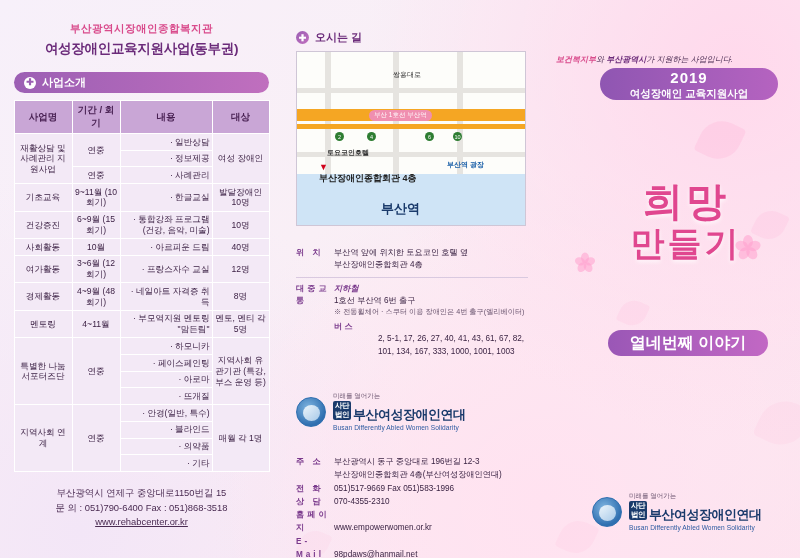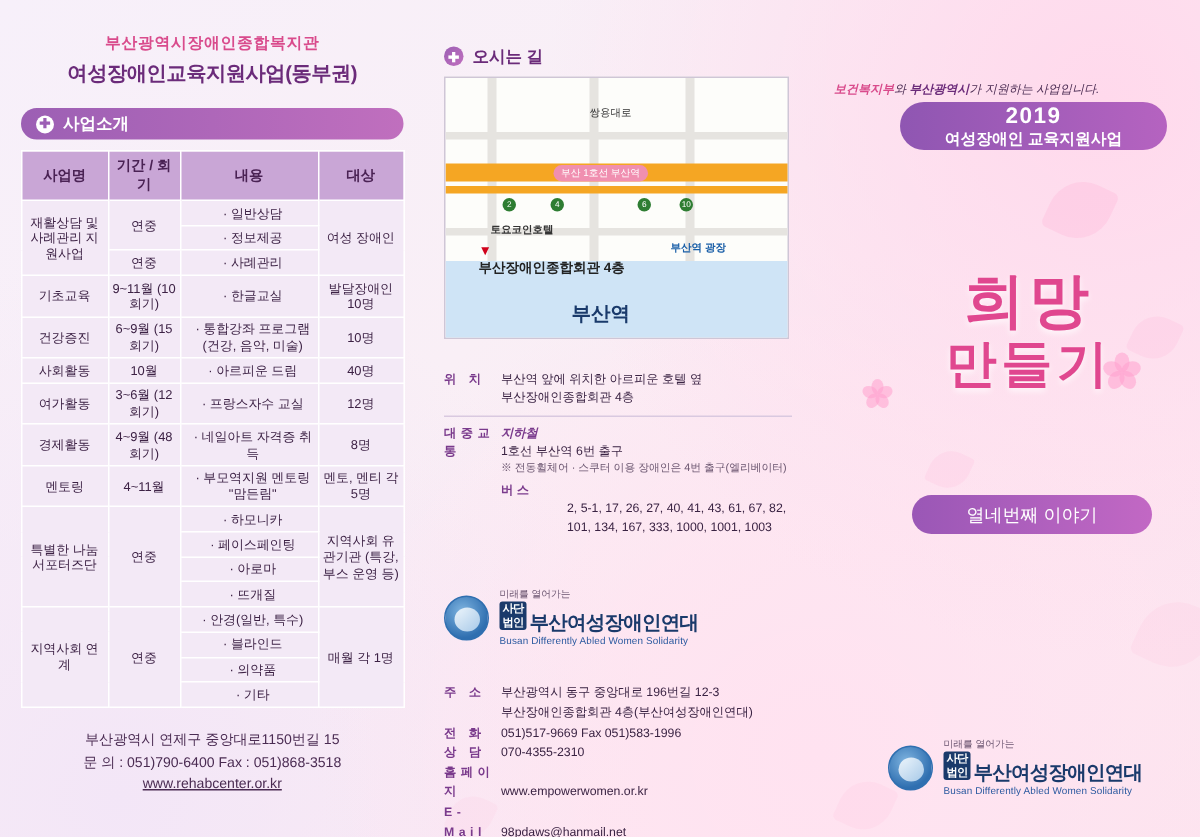--- a/index.html
+++ b/index.html
@@ -49,21 +49,21 @@
   table.prog { width:255px; margin:7px auto 0 auto; border-collapse:collapse; table-layout:fixed; }
   table.prog th {
     background:#c9a6d6; color:#4a2254; font-size:9.5px; font-weight:bold;
     border:1px solid #ffffff; padding:3px 1px; text-align:center;
   }
   table.prog td {
     border:1px solid #ffffff; background:#f3e9f6; color:#3d2245;
     font-size:8.6px; text-align:center; padding:2.5px 2px; line-height:1.25;
     vertical-align:middle;
   }
-  table.prog td.l { text-align:center; padding-left:7px; }
+  table.prog td.l { text-align:right; padding-left:7px; }
   table.prog col.c1 { width:58px; }
   table.prog col.c2 { width:48px; }
   table.prog col.c3 { width:92px; }
   table.prog col.c4 { width:57px; }
 
   .left-foot { text-align:center; margin-top:14px; color:#4a2b52; font-size:9.4px; line-height:1.55; }
   .left-foot .u { text-decoration:underline; }
 
   
   .map-wrap { position:absolute; left:296px; top:30px; width:230px; }
@@ -147,21 +147,21 @@
   .hero-big {
     position:absolute; left:586px; top:180px; width:200px; text-align:center;
     color:#e0478f; font-weight:bold;
     text-shadow:0 2px 4px rgba(255,255,255,.8);
   }
   .hero-big .l1 { font-size:40px; letter-spacing:3px; line-height:1.05;}
   .hero-big .l2 { font-size:34px; letter-spacing:3px; line-height:1.05; margin-top:4px;}
   .hero-pill {
     position:absolute; left:608px; top:330px; width:160px; height:26px;
     border-radius:13px; background:linear-gradient(90deg,#9a57b6,#c268c4);
-    color:#fff; font-size:12px; font-weight:normal;
+    color:#fff; font-size:16px; font-weight:bold;
     display:flex; align-items:center; justify-content:center;
   }
   .flower {
     position:absolute; width:26px;height:26px; pointer-events:none;
   }
   .flower span{
     position:absolute; left:8px; top:0; width:10px;height:13px;
     background:rgba(255,160,205,.55); border-radius:50% 50% 50% 50%;
     transform-origin:50% 100%;
   }
@@ -330,21 +330,21 @@
 
       <div class="m-pin" style="left:22px;top:110px;">▼</div>
       <div class="m-title" style="left:22px;top:120px;">부산장애인종합회관 4층</div>
       <div style="position:absolute;left:84px;top:148px;font-size:13px;font-weight:bold;color:#1a3a6b;">부산역</div>
     </div>
   </div>
 
   <div class="info">
     <div class="info-row">
       <div class="lab">위 치</div>
-      <div class="val" style="white-space:pre-line;">부산역 앞에 위치한 아르피운 호텔 옆
+      <div class="val" style="white-space:pre-line;">부산역 앞에 위치한 토요코인 호텔 옆
 부산장애인종합회관 4층</div>
     </div>
     <hr>
     <div class="info-row">
       <div class="lab">대중교통</div>
       <div class="val">
         <div style="font-weight:bold;color:#7a3a8c;font-style:italic;">지하철</div>
         <div>1호선 부산역 6번 출구</div>
         <div style="font-size:7.2px;color:#6a556f;">※ 전동휠체어 · 스쿠터 이용 장애인은 4번 출구(엘리베이터)</div>
         <div style="font-weight:bold;color:#7a3a8c;margin-top:3px;">버 스</div>

